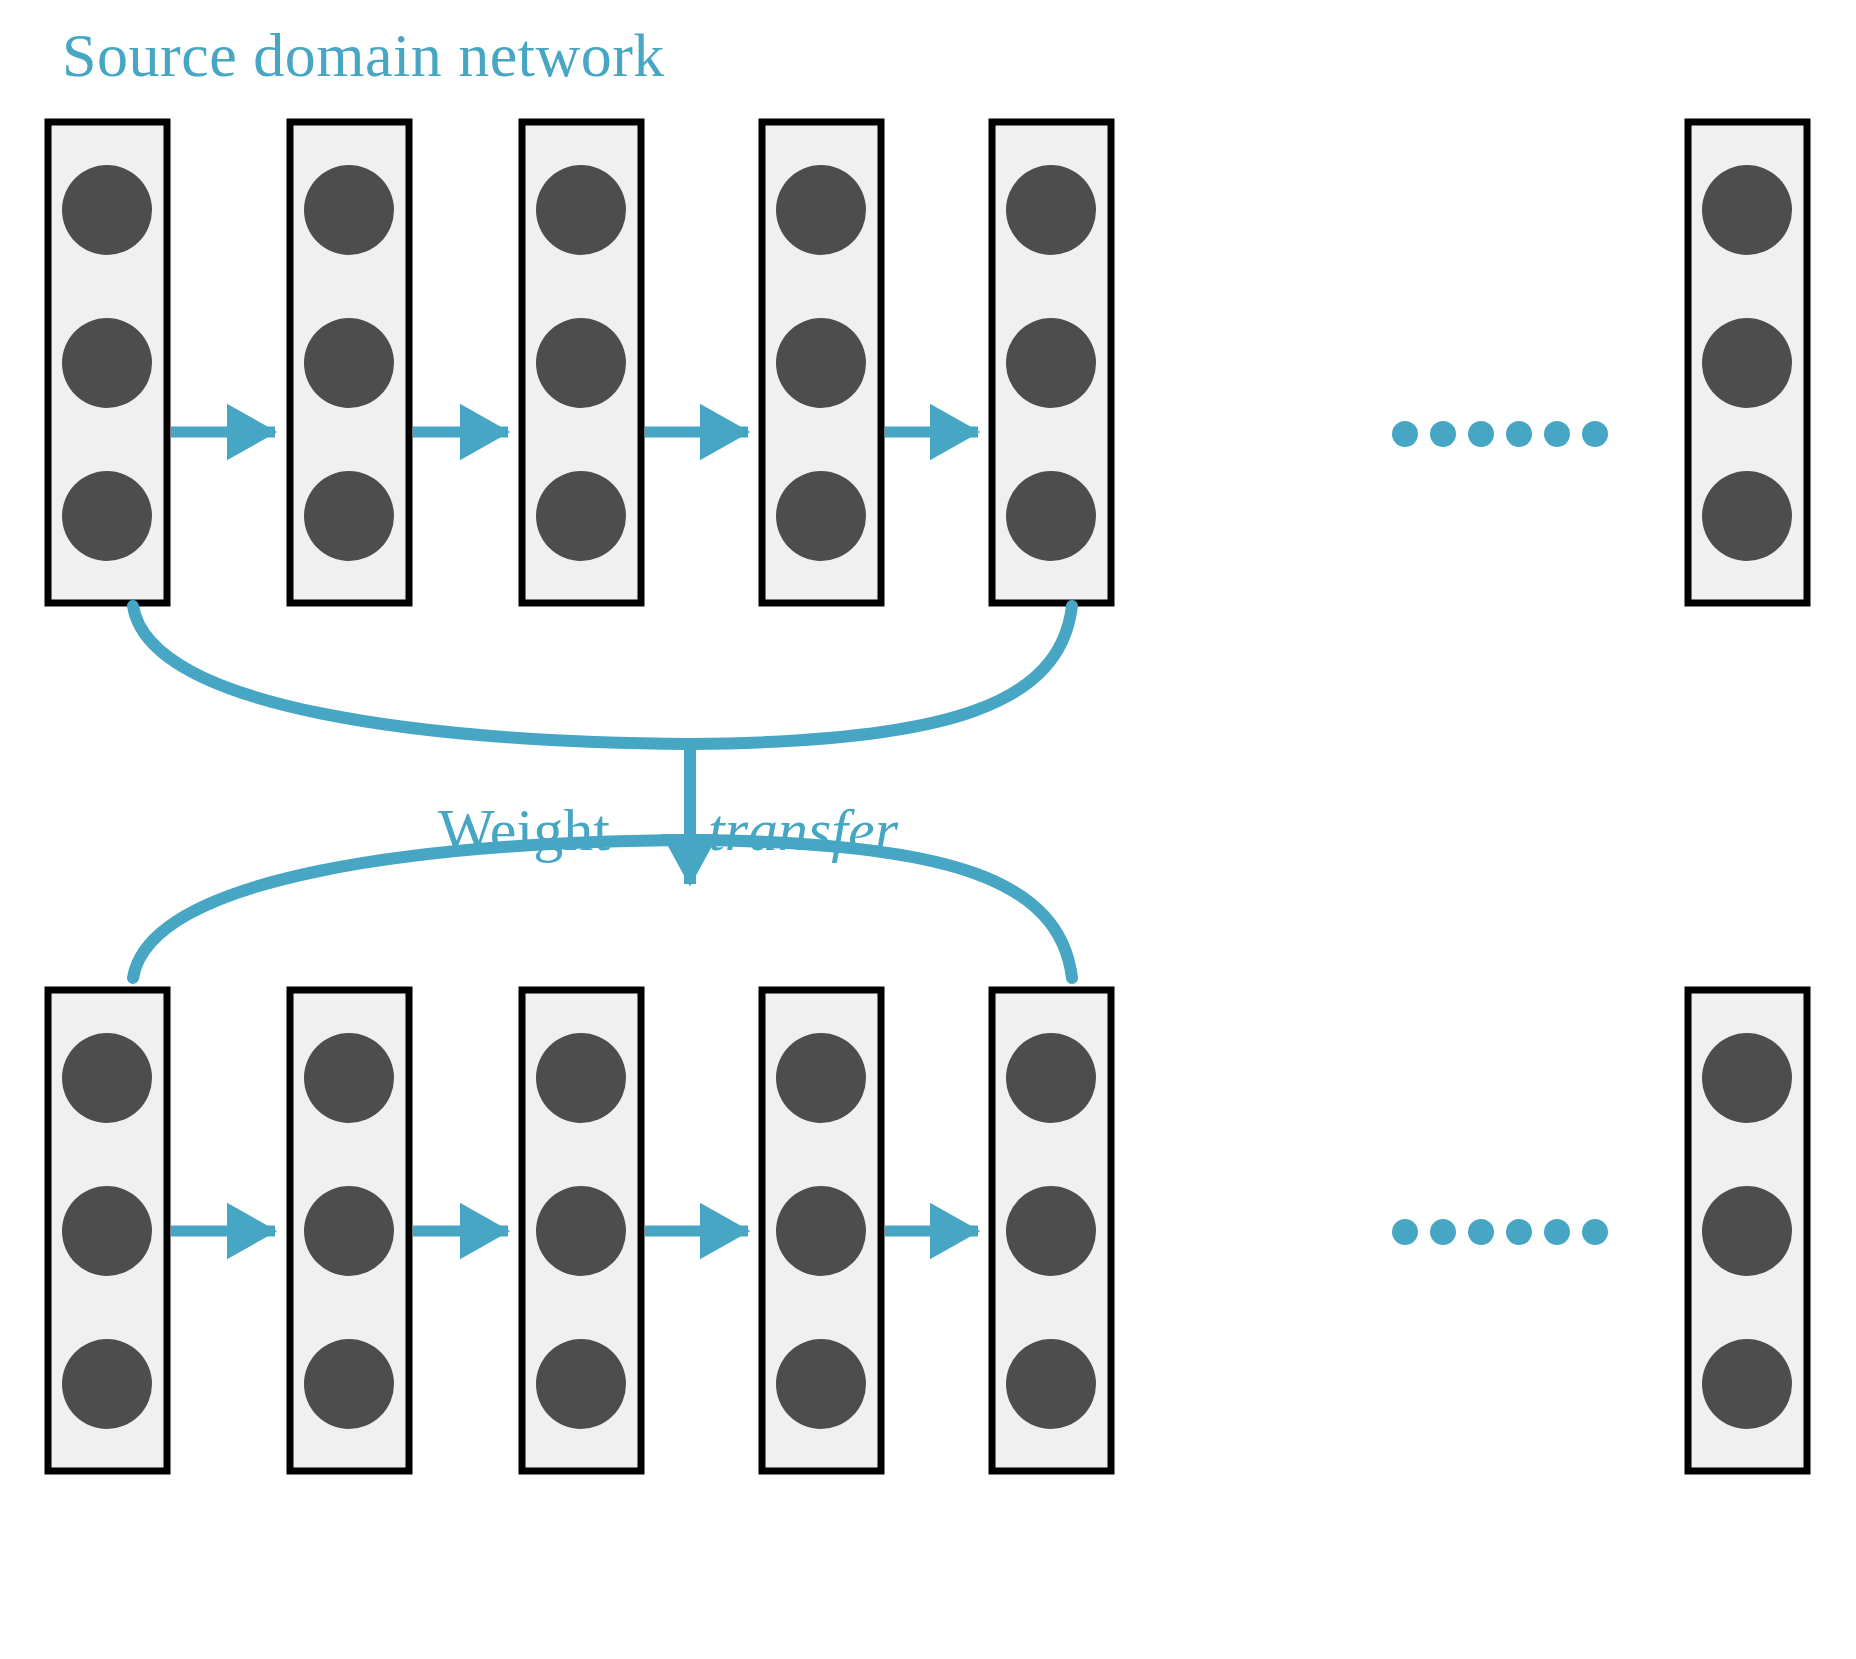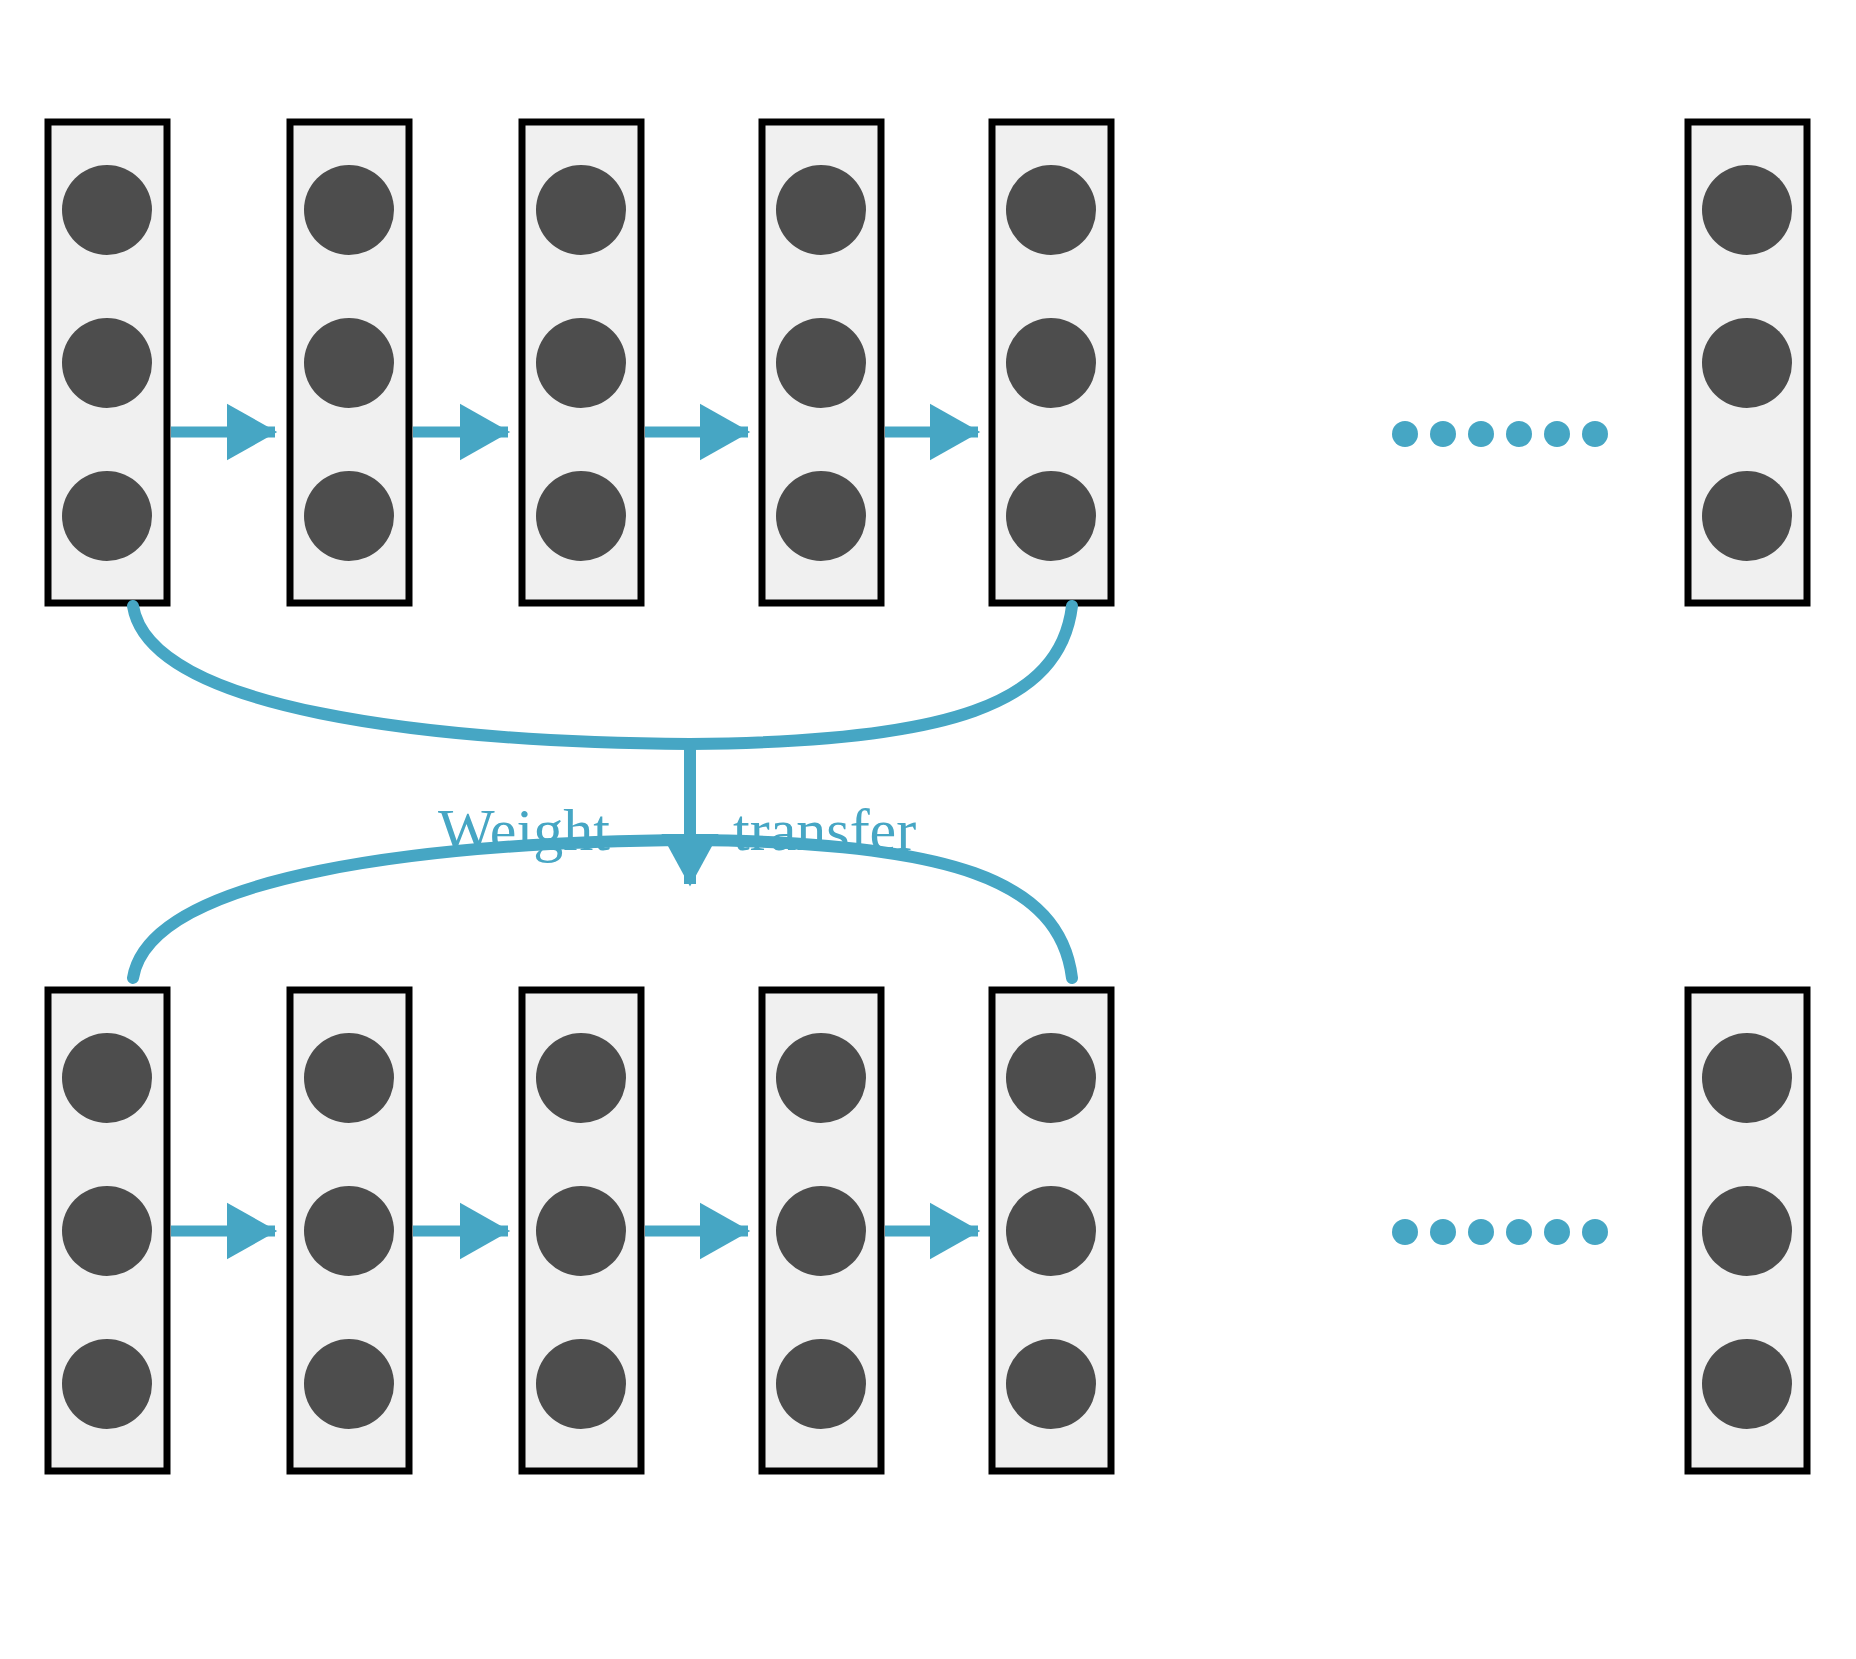--- a/index.html
+++ b/index.html
@@ -37,27 +37,28 @@
   #target-label { left: 62px; top: 1560px; }
   .transfer-word {
     position: absolute;
     font-family: "Liberation Serif", serif;
     font-size: 60px;
     line-height: 1;
     white-space: nowrap;
     color: #46a6c4;
   }
   #transfer-word-left  { left: 438px; top: 800px; }
-  #transfer-word-right { left: 733px; top: 800px; }
+  #transfer-word-right { left: 708px; top: 800px; font-style: italic; }
 </style>
 </head>
 <body>
 
 <div id="canvas">
 
+  <div class="net-label" id="source-label">Source domain network</div>
 
 
   <div class="transfer-word" id="transfer-word-left">Weight</div>
 
   <div class="transfer-word" id="transfer-word-right">transfer</div>
 
   <svg class="diagram-svg" viewBox="0 0 1856 1659" xmlns="http://www.w3.org/2000/svg">
     <defs>
       <marker id="arrowhead-h" markerWidth="5" markerHeight="5.2" refX="4.4" refY="2.6" orient="auto" markerUnits="strokeWidth">
         <path d="M0,0 L4.6,2.6 L0,5.2 Z" fill="#46a6c4"></path>

